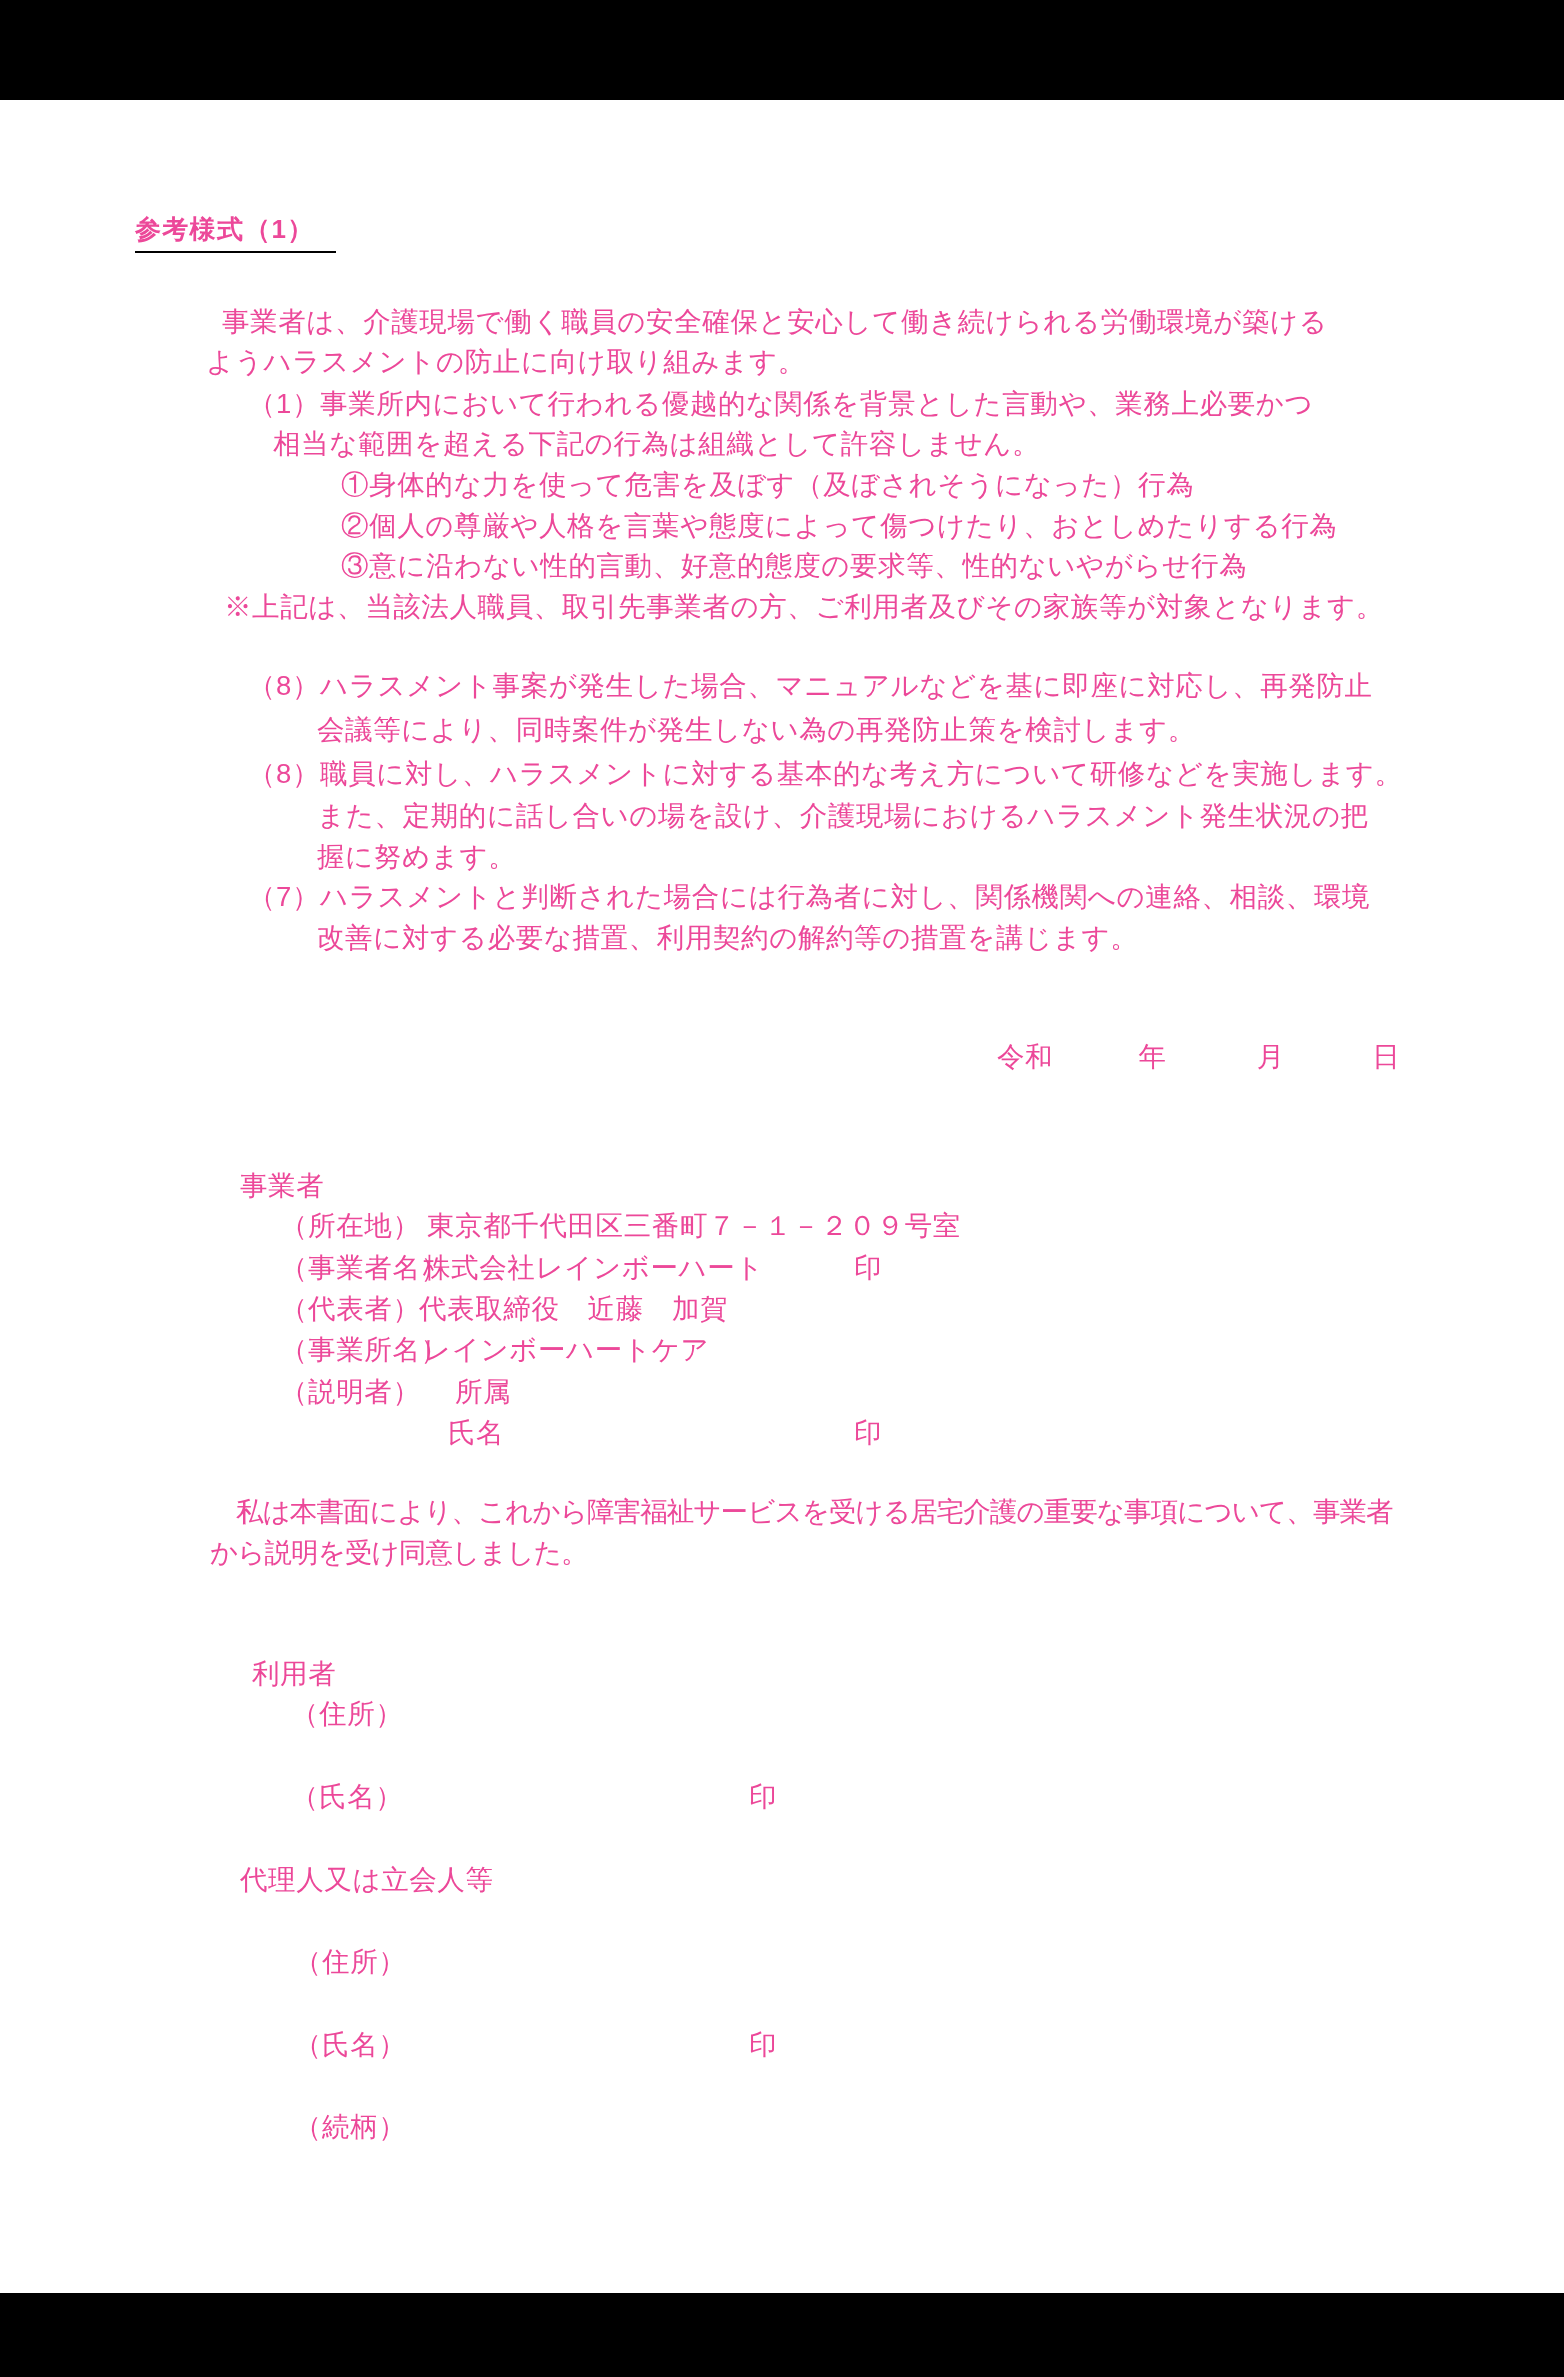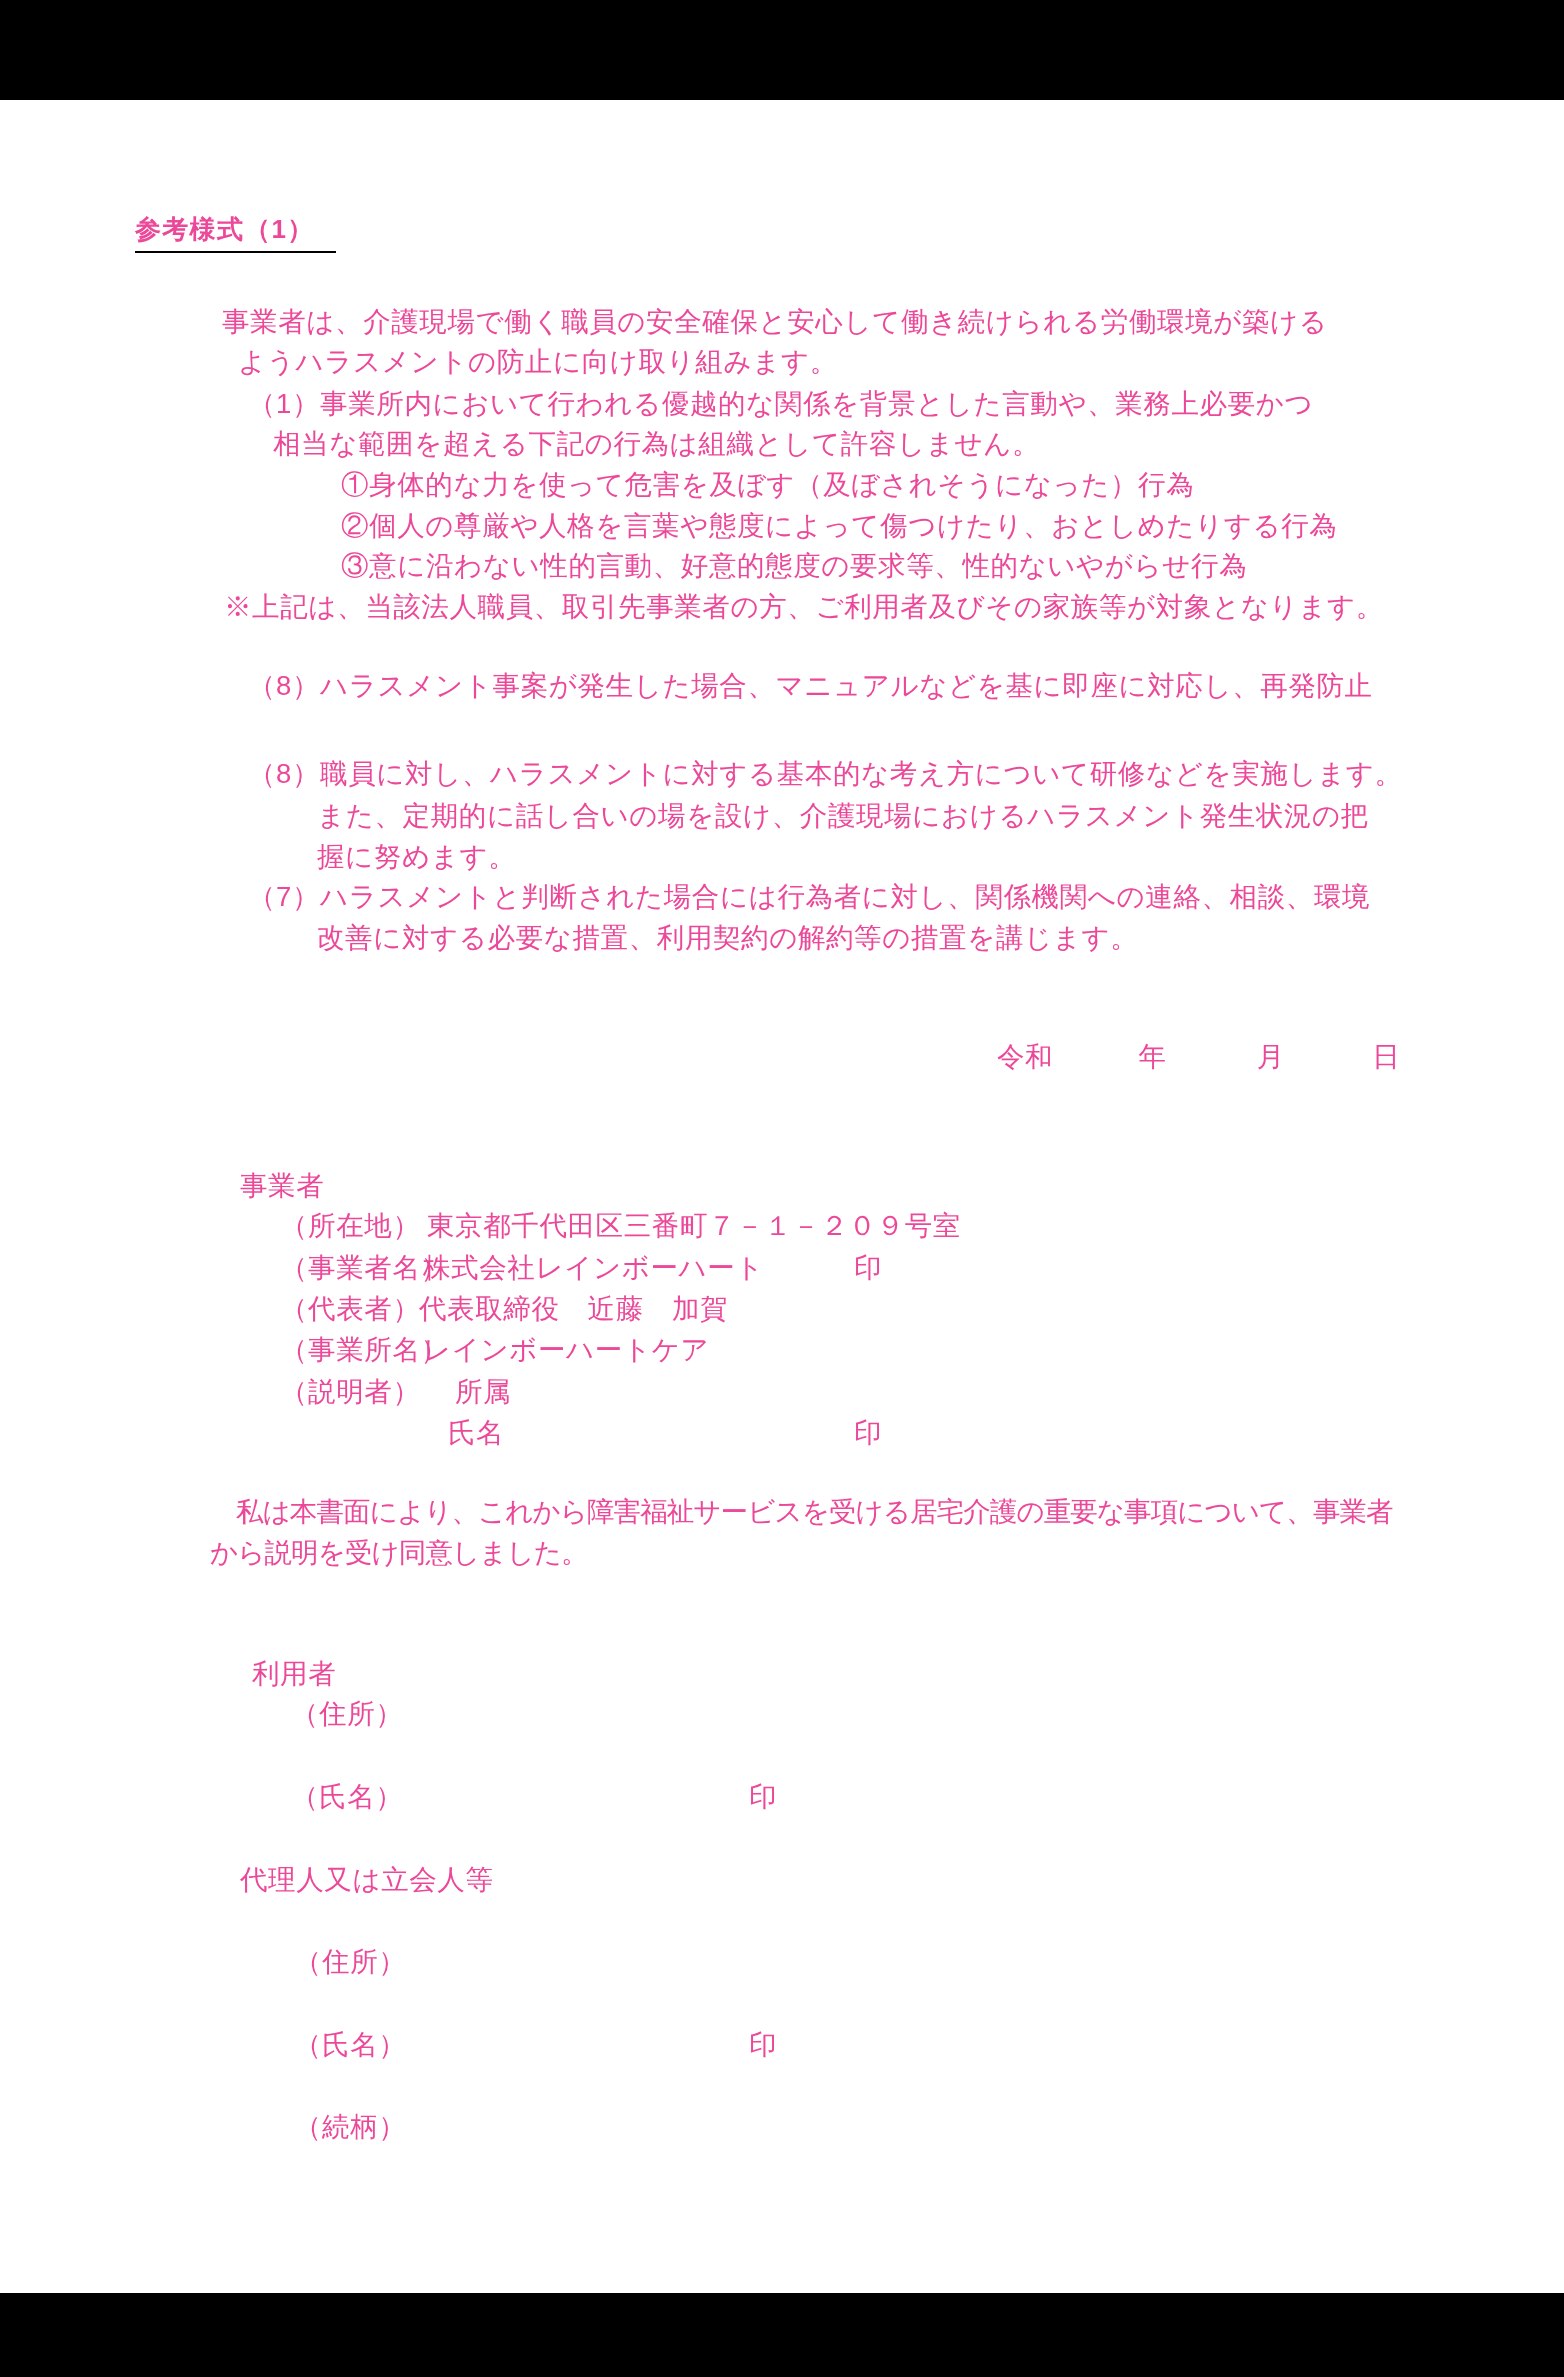--- a/index.html
+++ b/index.html
@@ -38,31 +38,32 @@
 </head>
 <body>
 
 <div class="page">
 
   <div class="bar top"></div>
 
   <div class="ln title" style="left:135px;top:213px">参考様式（1）</div>
 
   <div class="ln" style="left:222px;top:305px">事業者は、介護現場で働く職員の安全確保と安心して働き続けられる労働環境が築ける</div>
-  <div class="ln" style="left:238px;top:345px">ようハラスメントの防止に向け取り組みます。</div>
+  <div class="ln" style="left:206px;top:345px">ようハラスメントの防止に向け取り組みます。</div>
 
   <div class="ln" style="left:248px;top:387px">（1）事業所内において行われる優越的な関係を背景とした言動や、業務上必要かつ</div>
   <div class="ln" style="left:273px;top:427px">相当な範囲を超える下記の行為は組織として許容しません。</div>
   <div class="ln" style="left:341px;top:468px">①身体的な力を使って危害を及ぼす（及ぼされそうになった）行為</div>
   <div class="ln" style="left:341px;top:509px">②個人の尊厳や人格を言葉や態度によって傷つけたり、おとしめたりする行為</div>
   <div class="ln" style="left:341px;top:549px">③意に沿わない性的言動、好意的態度の要求等、性的ないやがらせ行為</div>
 
   <div class="ln" style="left:224px;top:590px">※上記は、当該法人職員、取引先事業者の方、ご利用者及びその家族等が対象となります。</div>
 
   <div class="ln" style="left:248px;top:669px">（8）ハラスメント事案が発生した場合、マニュアルなどを基に即座に対応し、再発防止</div>
+  <div class="ln" style="left:317px;top:713px">会議等により、同時案件が発生しない為の再発防止策を検討します。</div>
 
   <div class="ln" style="left:248px;top:757px">（8）職員に対し、ハラスメントに対する基本的な考え方について研修などを実施します。</div>
   <div class="ln" style="left:317px;top:799px">また、定期的に話し合いの場を設け、介護現場におけるハラスメント発生状況の把</div>
   <div class="ln" style="left:317px;top:840px">握に努めます。</div>
 
   <div class="ln" style="left:248px;top:880px">（7）ハラスメントと判断された場合には行為者に対し、関係機関への連絡、相談、環境</div>
   <div class="ln" style="left:317px;top:921px">改善に対する必要な措置、利用契約の解約等の措置を講じます。</div>
 
   <div class="ln" style="left:997px;top:999px">
     <span class="date-part">令和</span>

